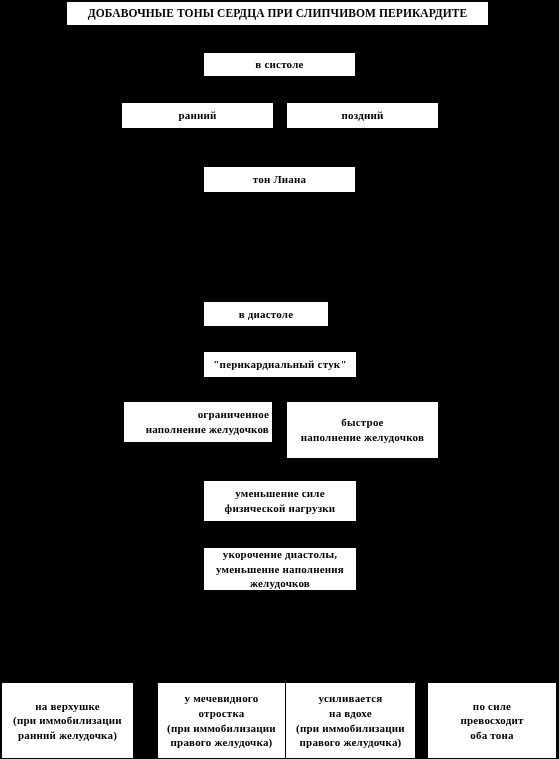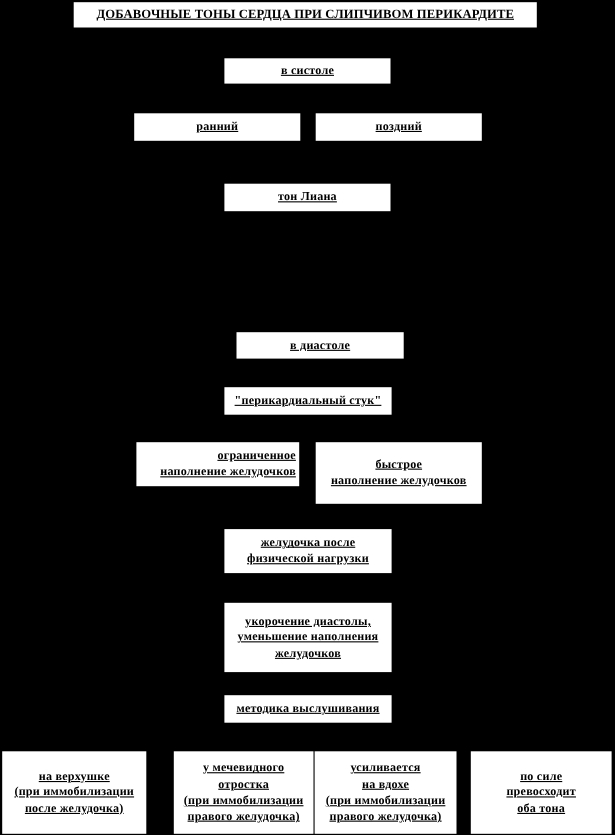--- a/index.html
+++ b/index.html
@@ -37,21 +37,20 @@
     font-size: 11px;
   }
   .box.bold {
     font-weight: bold;
   }
   .txt {
     display: block;
     width: 100%;
     padding: 0 3px;
     box-sizing: border-box;
-    text-decoration: underline;
   }
 </style>
 </head>
 <body>
 
 <div id="canvas">
 
   <div class="box title" style="left:67px; top:2px; width:421px; height:23px; font-size:11.5px;">
     <span class="txt">ДОБАВОЧНЫЕ ТОНЫ СЕРДЦА ПРИ СЛИПЧИВОМ ПЕРИКАРДИТЕ</span>
   </div>
@@ -66,57 +65,54 @@
 
   <div class="box bold small" style="left:287px; top:103px; width:151px; height:25px;">
     <span class="txt">поздний</span>
   </div>
 
   <div class="box bold small" style="left:204px; top:167px; width:151px; height:25px;">
     <span class="txt">тон Лиана</span>
   </div>
 
 
-  <div class="box bold small" style="left:204px; top:302px; width:152px; height:24px;margin-left:11px;">
+  <div class="box bold small" style="left:204px; top:302px; width:124px; height:24px;">
     <span class="txt">в диастоле</span>
   </div>
 
   <div class="box bold small" style="left:204px; top:352px; width:152px; height:25px;">
     <span class="txt">"перикардиальный стук"</span>
   </div>
 
   <div class="box bold small" style="left:124px; top:402px; width:148px; height:40px;text-align:right;">
     <span class="txt">ограниченное
 наполнение желудочков</span>
   </div>
 
   <div class="box bold small" style="left:287px; top:402px; width:151px; height:56px;">
     <span class="txt">быстрое
 наполнение желудочков</span>
   </div>
 
   <div class="box bold small" style="left:204px; top:481px; width:152px; height:40px;">
-    <span class="txt">желудочка после
+    <span class="txt">уменьшение силе
 физической нагрузки</span>
   </div>
 
-  <div class="box bold small" style="left:204px; top:548px; width:152px; height:63px;">
+  <div class="box bold small" style="left:204px; top:548px; width:152px; height:42px;">
     <span class="txt">укорочение диастолы,
 уменьшение наполнения
 желудочков</span>
   </div>
 
-  <div class="box bold small" style="left:204px; top:632px; width:152px; height:25px;">
-    <span class="txt">методика выслушивания</span>
-  </div>
 
   <div class="box bold small" style="left:2px; top:683px; width:131px; height:75px;">
     <span class="txt">на верхушке
 (при иммобилизации
-после  желудочка)</span>
+ранний  желудочка)</span>
   </div>
 
   <div class="box bold small" style="left:158px; top:683px; width:127px; height:75px;">
     <span class="txt">у мечевидного
 отростка
 (при иммобилизации
 правого желудочка)</span>
   </div>
 
   <div class="box bold small" style="left:286px; top:683px; width:129px; height:75px;">

